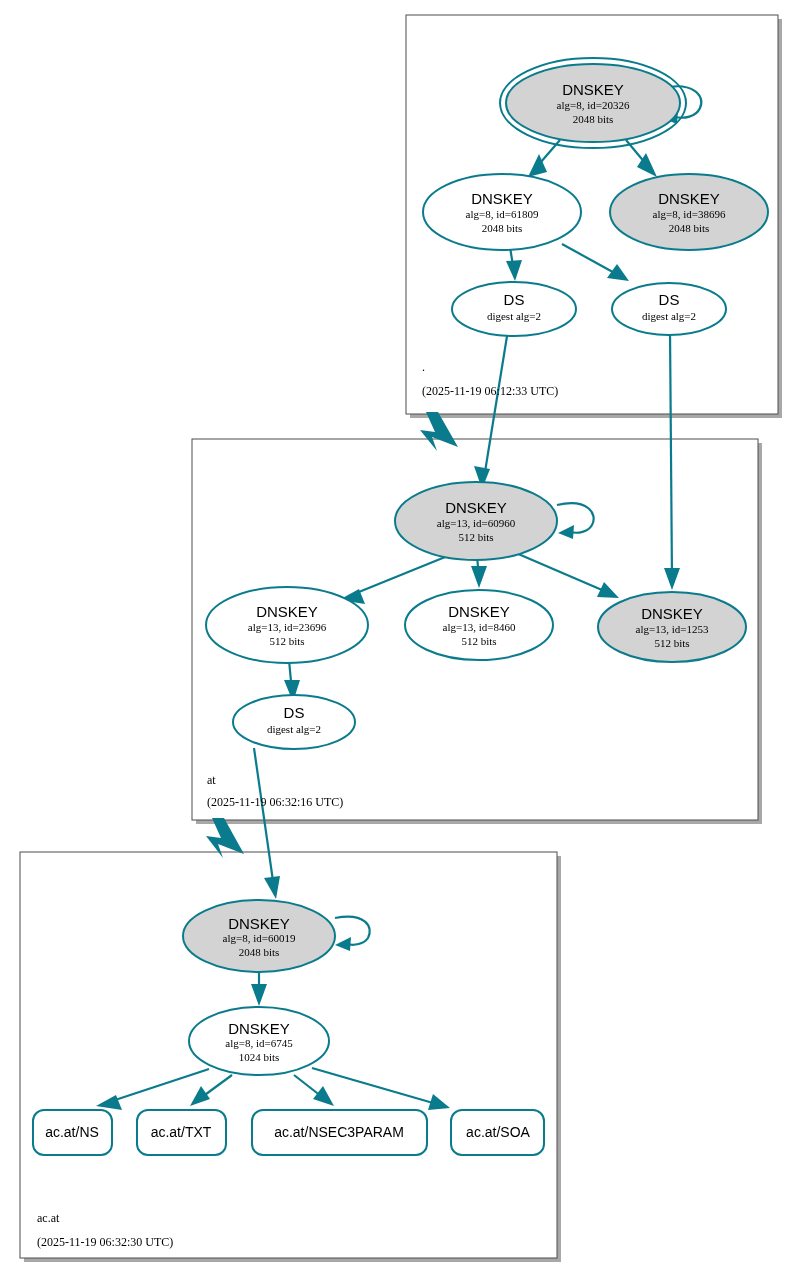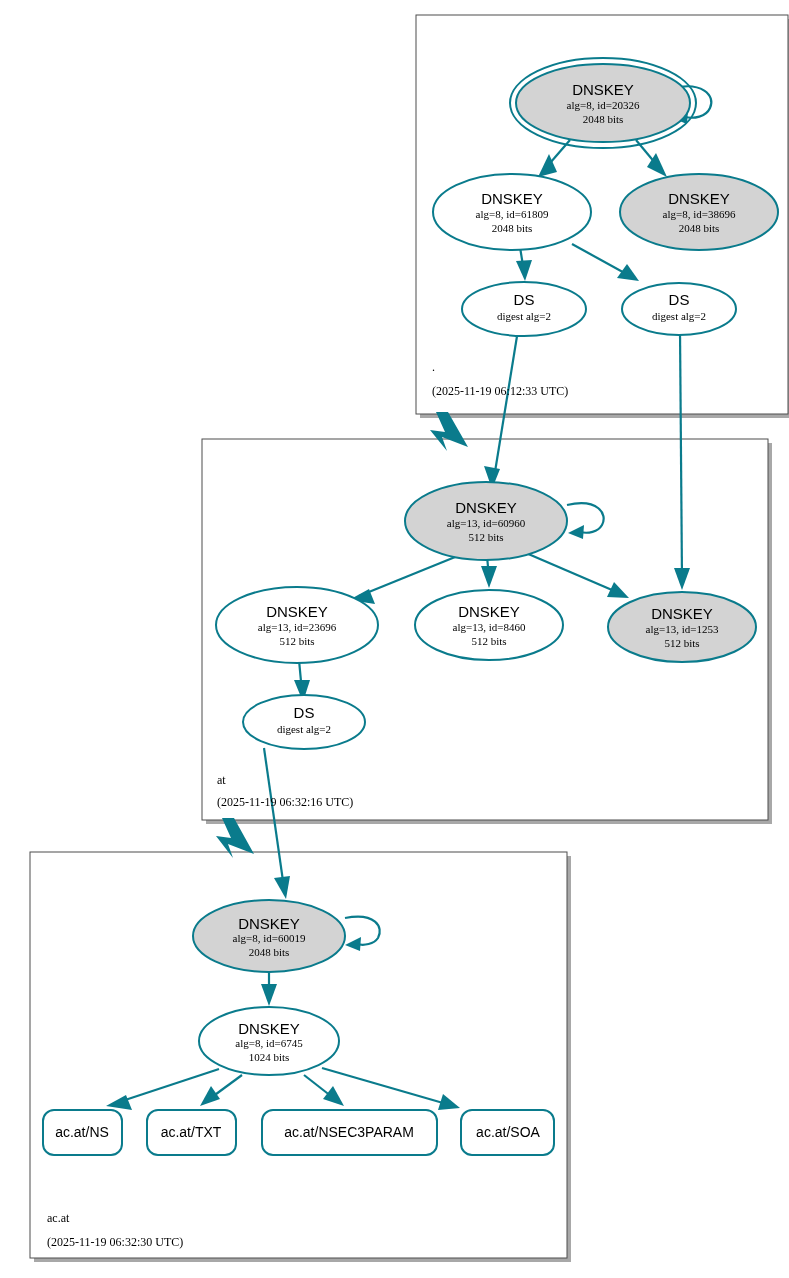--- a/index.html
+++ b/index.html
@@ -1,18 +1,18 @@
 <!DOCTYPE html>
 <html><head>
 <meta charset="utf-8">
 <style>
   html,body{margin:0;padding:0;background:#ffffff;}
   body{width:789px;height:1278px;position:relative;overflow:hidden;
        font-family:"Liberation Serif", serif;}
-  #stage{position:absolute;left:16px;top:0;width:690px;height:1278px;text-align:right;}
+  #stage{position:absolute;left:6px;top:0;width:690px;height:1278px;text-align:right;}
   svg#graph{position:absolute;left:0;top:0;width:789px;height:1278px;}
 
   .zone-box{fill:#ffffff;stroke:#4d4d4d;stroke-width:1;}
   .zone-shadow{fill:#a8a8a8;stroke:none;}
 
   .node-ell{fill:#ffffff;stroke:#0a7b8c;stroke-width:2;}
   .node-ell.shaded{fill:#d3d3d3;}
   .node-ell.outer{fill:none;stroke:#0a7b8c;stroke-width:2;}
 
   .rrset-box{fill:#ffffff;stroke:#0a7b8c;stroke-width:2;}

